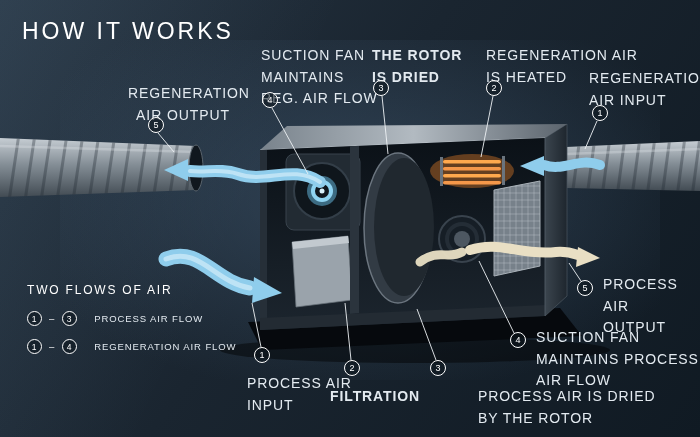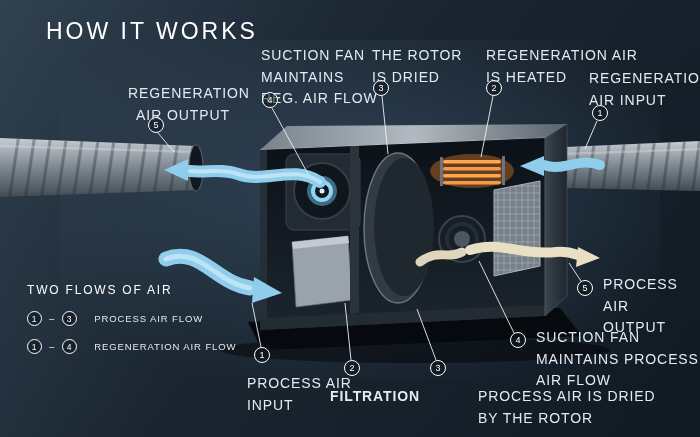--- a/index.html
+++ b/index.html
@@ -10,21 +10,21 @@
     -webkit-font-smoothing:antialiased;
   }
   .stage::before{
     content:"";position:absolute;inset:0;
     background:linear-gradient(115deg,rgba(130,170,200,.10) 0%,rgba(130,170,200,0) 38%);
     pointer-events:none;
   }
   svg.art{position:absolute;left:0;top:0;}
   .title{
     position:absolute;left:22px;top:18px;color:#ffffff;
-    font-size:23px;letter-spacing:3px;font-weight:500;margin-left:24px;
+    font-size:23px;letter-spacing:3px;font-weight:500;
   }
   .lbl{
     position:absolute;color:#e3eaf0;font-size:14px;letter-spacing:.9px;
     line-height:1.55;white-space:pre-line;
   }
   .lbl.center{text-align:center;}
   .num{
     position:absolute;width:16px;height:16px;box-sizing:border-box;
     border:1px solid #ffffff;border-radius:50%;
     display:flex;align-items:center;justify-content:center;
@@ -232,21 +232,21 @@
     </g>
   </svg>
 
   <div class="title">HOW IT WORKS</div>
 
   <div class="lbl center" style="left:128px;top:83px;width:110px;">REGENERATION
 AIR OUTPUT</div>
   <div class="lbl" style="left:261px;top:45px;">SUCTION FAN
 MAINTAINS
 REG. AIR FLOW</div>
-  <div class="lbl" style="left:372px;top:45px;">THE ROTOR
+  <div class="lbl" style="left:372px;top:45px;font-weight:bold;">THE ROTOR
 IS DRIED</div>
   <div class="lbl" style="left:486px;top:45px;">REGENERATION AIR
 IS HEATED</div>
   <div class="lbl" style="left:589px;top:68px;">REGENERATION
 AIR INPUT</div>
 
   <div class="lbl" style="left:247px;top:373px;">PROCESS AIR
 INPUT</div>
   <div class="lbl" style="left:330px;top:386px;font-weight:bold;">FILTRATION</div>
   <div class="lbl" style="left:437px;top:386px;margin-left:41px;">PROCESS AIR IS DRIED

